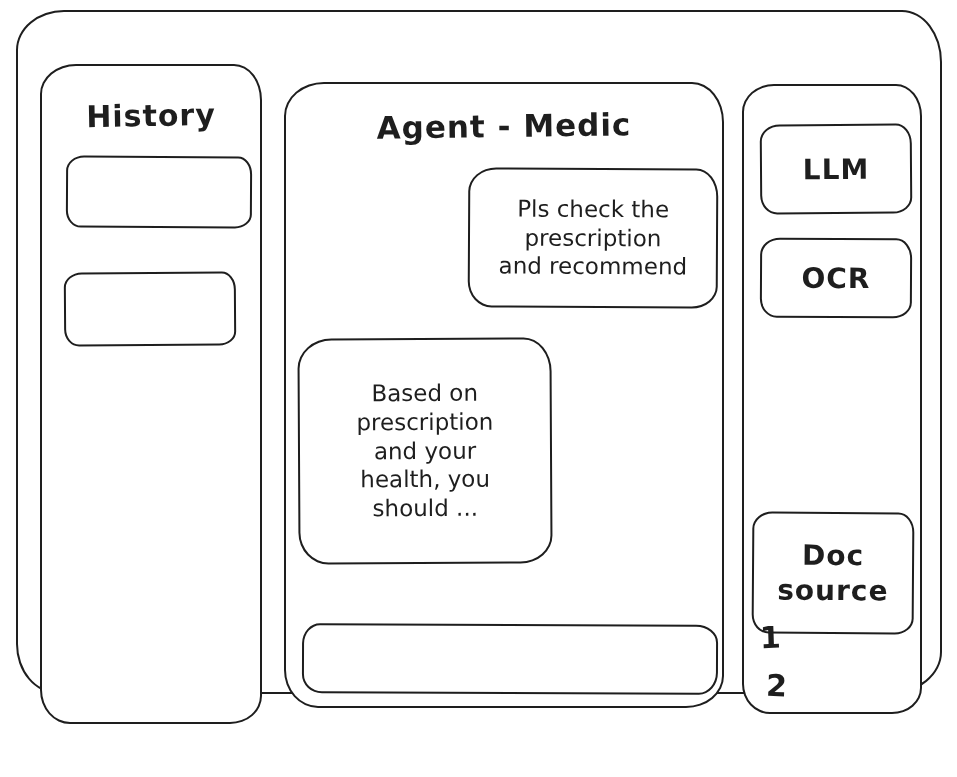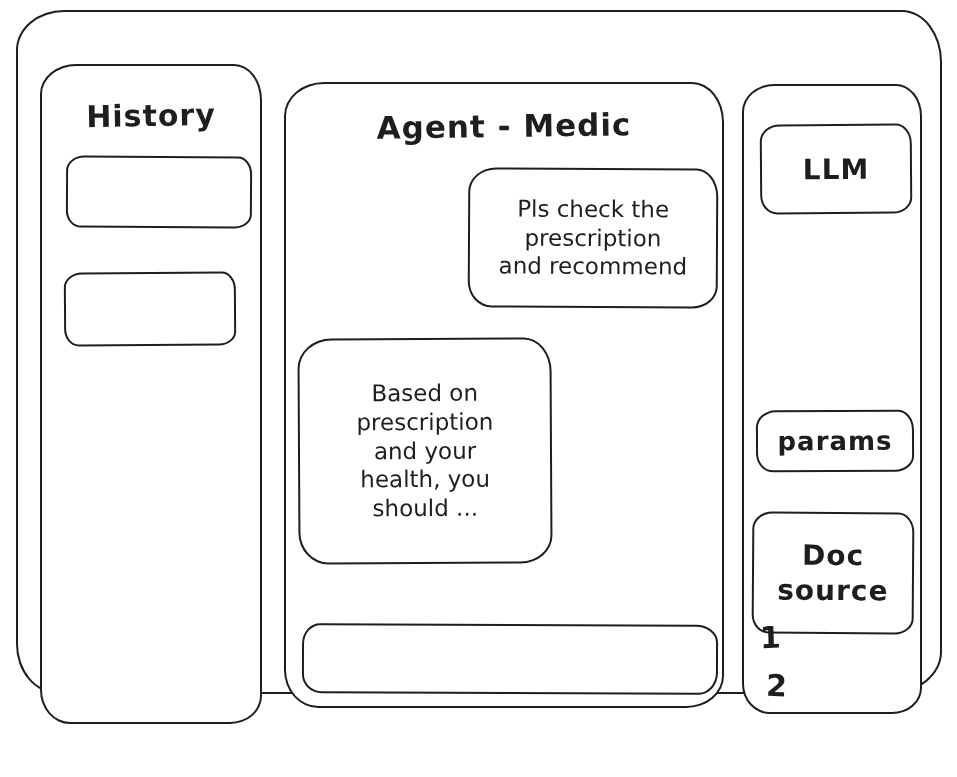--- a/index.html
+++ b/index.html
@@ -155,21 +155,21 @@
       <div class="bubble assistant-bubble">Based on
 prescription
 and your
 health, you
 should ...</div>
       <input class="chat-input" type="text" value="" style="">
     </div>
 
     <div class="sketch tools-panel">
       <div class="tool-button btn-llm">LLM</div>
-      <div class="tool-button btn-params">params</div>
+      <div class="tool-button btn-ocr">OCR</div>
       <div class="tool-button btn-doc">Doc
 source</div>
       <div class="annotation annotation-1">1</div>
       <div class="annotation annotation-2">2</div>
     </div>
 
   </div>
 </div>
 
 </body></html>

